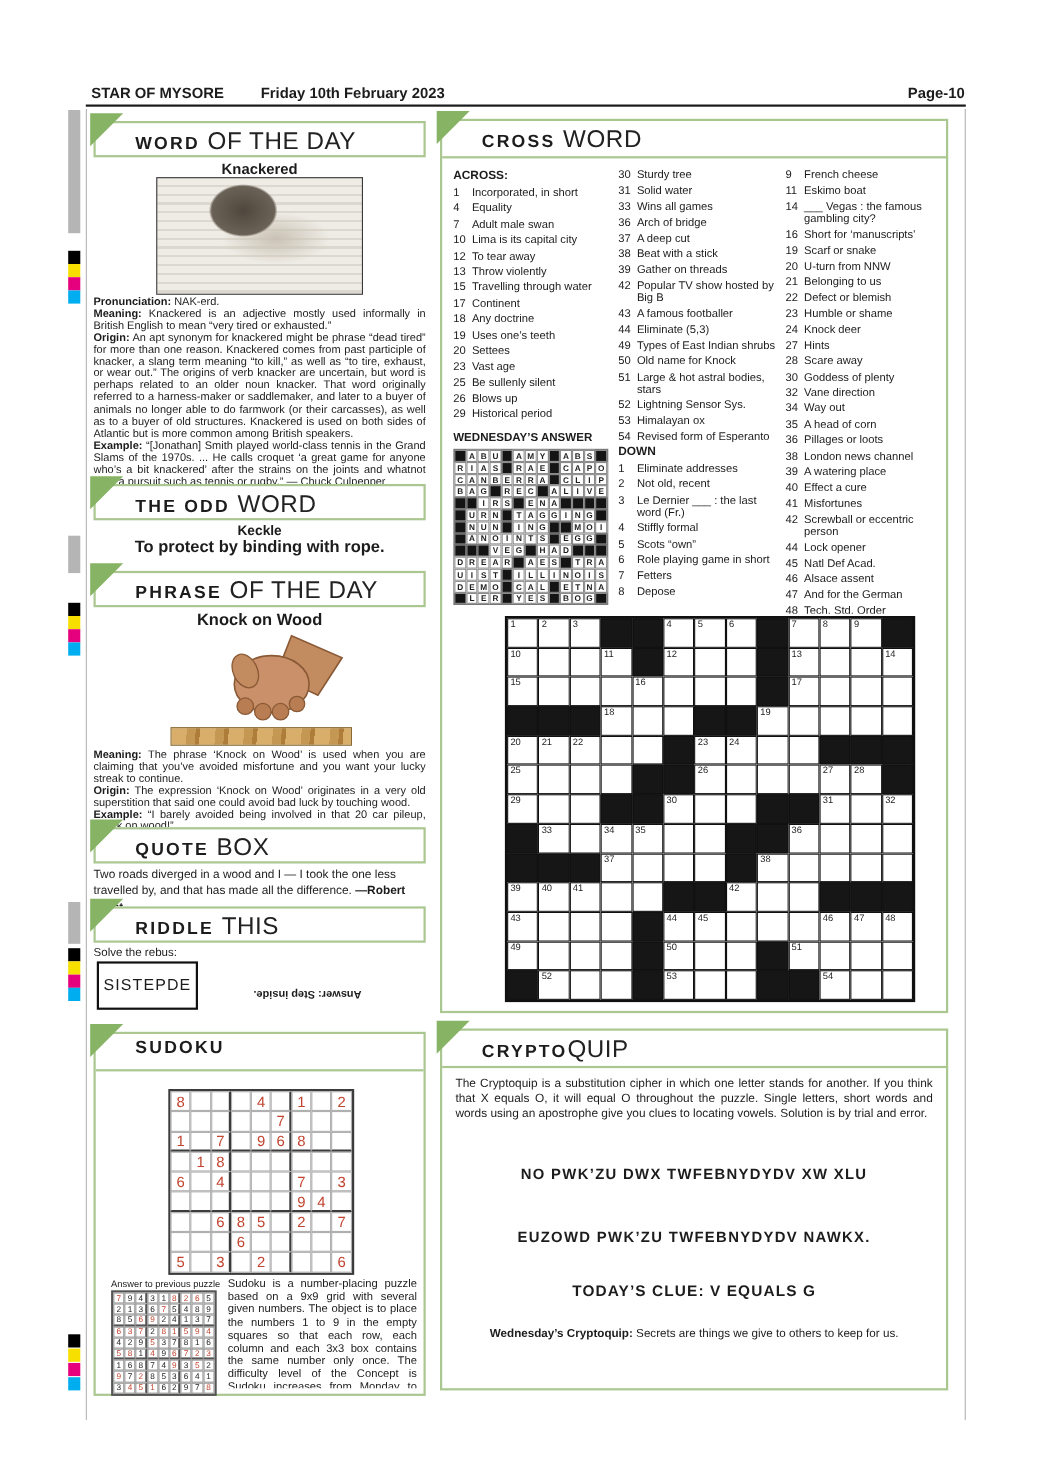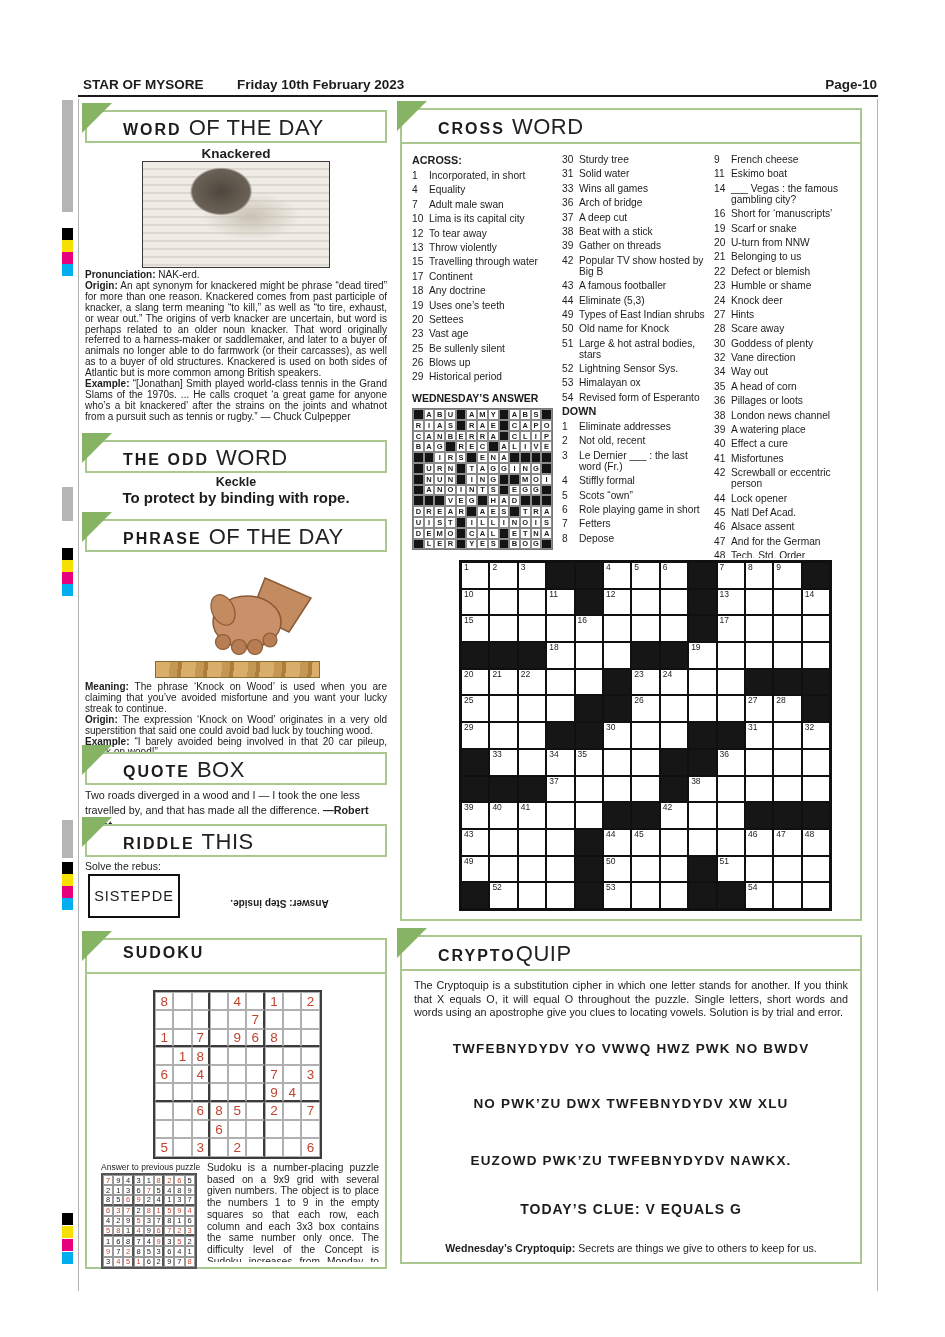--- a/index.html
+++ b/index.html
@@ -118,37 +118,39 @@
 
   <div class="shead" style="left:85px;top:110px">
     <span class="fold"></span>
     <span class="hb1">WORD</span>
     <span class="hl1">OF THE DAY</span>
   </div>
   <div class="cword" style="top:146px">Knackered</div>
   <div class="photo" style="left:142px;top:161px;width:188px;height:107px"></div>
   <div class="paras" style="top:270px;height:170px">
     <p><b>Pronunciation:</b> <span>NAK-erd.</span></p>
+    <p><b>Meaning:</b> <span>Knackered is an adjective mostly used informally in British English to mean “very tired or exhausted.”</span></p>
     <p><b>Origin:</b> <span>An apt synonym for knackered might be phrase “dead tired” for more than one reason. Knackered comes from past participle of knacker, a slang term meaning “to kill,” as well as “to tire, exhaust, or wear out.” The origins of verb knacker are uncertain, but word is perhaps related to an older noun knacker. That word originally referred to a harness-maker or saddlemaker, and later to a buyer of animals no longer able to do farmwork (or their carcasses), as well as to a buyer of old structures. Knackered is used on both sides of Atlantic but is more common among British speakers.</span></p>
     <p><b>Example:</b> <span>“[Jonathan] Smith played world-class tennis in the Grand Slams of the 1970s. ... He calls croquet ‘a great game for anyone who’s a bit knackered’ after the strains on the joints and whatnot from a pursuit such as tennis or rugby.” — Chuck Culpepper</span></p>
   </div>
 
   <div class="shead" style="left:85px;top:440px">
     <span class="fold"></span>
     <span class="hb1">THE ODD</span>
     <span class="hl1">WORD</span>
   </div>
   <div class="cword" style="top:475px;font-size:12.5px">Keckle</div>
   <div class="cword" style="top:489px;font-weight:bold;font-size:15px">To protect by binding with rope.</div>
 
   <div class="shead" style="left:85px;top:519px">
     <span class="fold"></span>
     <span class="hb1">PHRASE</span>
     <span class="hl1">OF THE DAY</span>
   </div>
+  <div class="cword" style="top:555px;font-size:15px">Knock on Wood</div>
   <svg class="abs" style="left:185px;top:576px" width="130" height="84" viewBox="0 0 130 84">
     <polygon points="80,2 126,22 104,56 66,38" fill="#c38b60" stroke="#8a5a36" stroke-width="1.5"></polygon>
     <ellipse cx="62" cy="46" rx="34" ry="26" fill="#c9906a" stroke="#8a5a36" stroke-width="1.5"></ellipse>
     <ellipse cx="38" cy="34" rx="11" ry="16" fill="#c38b60" stroke="#8a5a36" stroke-width="1.2" transform="rotate(-25 38 34)"></ellipse>
     <circle cx="38" cy="66" r="7.5" fill="#b87d52" stroke="#8a5a36" stroke-width="1.2"></circle>
     <circle cx="54" cy="71" r="7.5" fill="#b87d52" stroke="#8a5a36" stroke-width="1.2"></circle>
     <circle cx="70" cy="71" r="7.5" fill="#b87d52" stroke="#8a5a36" stroke-width="1.2"></circle>
     <circle cx="85" cy="64" r="7" fill="#b87d52" stroke="#8a5a36" stroke-width="1.2"></circle>
   </svg>
   <div class="plank" style="left:155px;top:661px;width:165px"></div>
@@ -1314,21 +1316,20 @@
       </div>
   </div>
 
   <div class="gbox" style="left:400px;top:935px;width:462px;height:329px">
     <div class="btitle">
       <span class="fold"></span>
       <span class="hb1">CRYPTO</span>
       <span class="hl1 tight">QUIP</span>
     </div>
     <p class="cintro">The Cryptoquip is a substitution cipher in which one letter stands for another.  If you think that X equals O, it will equal O throughout the puzzle.  Single letters, short words and words using an apostrophe give you clues to locating vowels. Solution is by trial and error.</p>
-    <div class="cipher cl1">TWFEBNYDYDV YO VWWQ HWZ PWK NO BWDV</div>
     <div class="cipher cl2">NO PWK’ZU DWX TWFEBNYDYDV XW XLU</div>
     <div class="cipher cl3">EUZOWD PWK’ZU TWFEBNYDYDV NAWKX.</div>
     <div class="cclue">TODAY’S  CLUE:  V   EQUALS   G</div>
     <div class="cwed">
       <b>Wednesday’s Cryptoquip:</b>
       <span>Secrets are things we give to others to keep for us.</span>
     </div>
   </div>
 
 </div>

